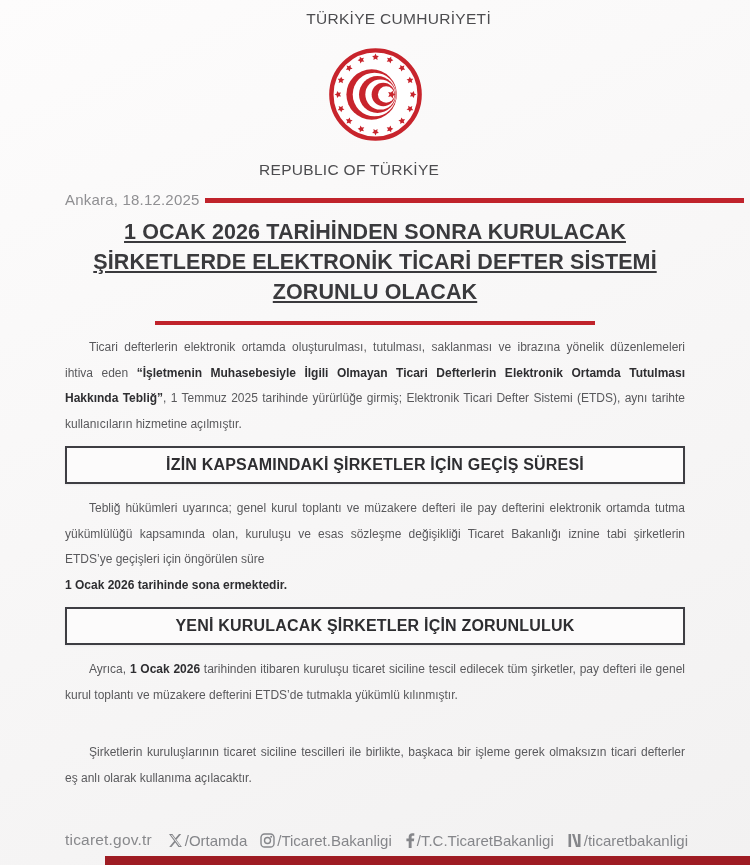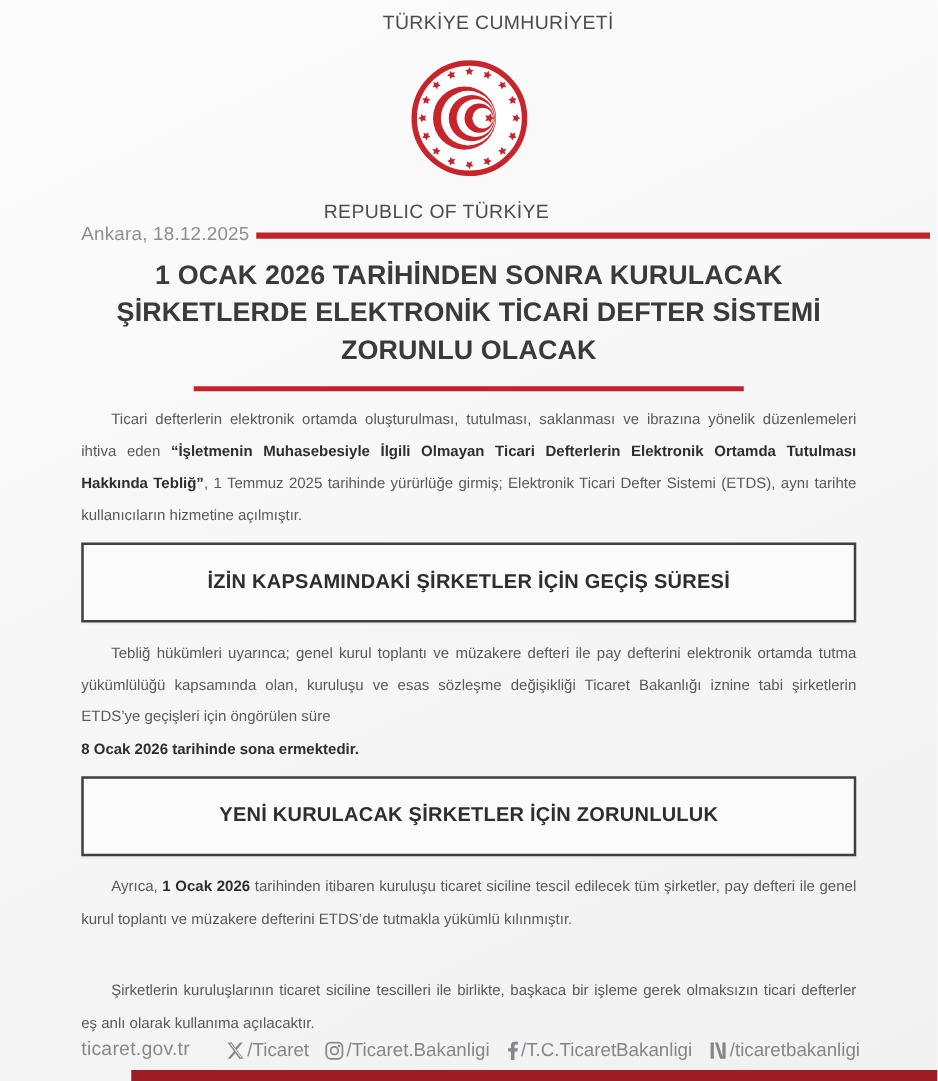--- a/index.html
+++ b/index.html
@@ -11,36 +11,36 @@
   }
   
   .hdr { display:flex; align-items:center; justify-content:center; padding-top:10px; gap:18px;flex-direction:column; }
   .hdr-block { width:232px; }
   .hdr-left { text-align:right; }
   .hdr-right { text-align:left; }
   .hdr-l1 { font-size:15.5px; color:#4c4c4f; letter-spacing:.3px; }
   .hdr-l2 { font-size:18.5px; font-weight:bold; color:#3f3f43; letter-spacing:-.2px; margin-top:2px; }
   .logo { width:97px; height:97px; flex:0 0 auto; }
   
-  .dateline { position:relative; height:18px; margin-top:0; padding-left:65px; }
+  .dateline { position:relative; height:18px; margin-top:12px; padding-left:65px; }
   .date-text { font-size:15px; color:#8f8f92; letter-spacing:.2px; }
   .redbar-top { position:absolute; left:205px; right:6px; top:7px; height:5px; background:#c0232b; }
   
   .title { margin-top:8px; text-align:center; font-weight:bold; font-size:21.5px;
-           line-height:30px; color:#3a3a3d; letter-spacing:.1px; }
+           line-height:30px; color:#3a3a3d; letter-spacing:.1px;text-decoration:underline; }
   .title-underline { width:440px; height:4px; background:#c0232b; margin:7px auto 0; }
   
   .bodywrap { padding:0 65px; margin-top:10px; }
   .bodywrap p { margin:0 0 9px; font-size:12px; line-height:25.5px; color:#59595c;
                 text-align:justify; text-indent:24px; }
   .bodywrap p b { color:#2e2e31; }
   .bodywrap p:last-child { margin-top:32px; }
   .box { margin:2px 0 12px; border:2px solid #3e3e43; background:#fcfbfb;
          text-align:center; font-weight:bold; font-size:16px; color:#2e2e31;
-         letter-spacing:.2px; padding:21px 8px; box-shadow:0 1px 2px rgba(0,0,0,.06); }
+         letter-spacing:.2px; padding:8px 8px; box-shadow:0 1px 2px rgba(0,0,0,.06); }
   
   .footer { position:absolute; left:65px; right:62px; bottom:16px;
             display:flex; align-items:center; justify-content:space-between; }
   .website { font-size:15.5px; color:#88898c; letter-spacing:.2px; }
   .social { display:flex; align-items:center; gap:13px; }
   .social-item { display:flex; align-items:center; gap:2px; font-size:15px; color:#85868a; }
   .social-item svg { display:block; }
   .redbar-bottom { position:absolute; left:105px; right:0; bottom:0; height:9px; background:#9e1c23; }
 </style>
 </head>
@@ -96,36 +96,36 @@
   <h1 class="title">
     <div>1 OCAK 2026 TARİHİNDEN SONRA KURULACAK</div>
     <div>ŞİRKETLERDE ELEKTRONİK TİCARİ DEFTER SİSTEMİ</div>
     <div>ZORUNLU OLACAK</div>
   </h1>
   <div class="title-underline"></div>
 
   <main class="bodywrap">
       <p><span>Ticari defterlerin elektronik ortamda oluşturulması, tutulması, saklanması ve ibrazına yönelik düzenlemeleri ihtiva eden </span><b>“İşletmenin Muhasebesiyle İlgili Olmayan Ticari Defterlerin Elektronik Ortamda Tutulması Hakkında Tebliğ”</b><span>, 1 Temmuz 2025 tarihinde yürürlüğe girmiş; Elektronik Ticari Defter Sistemi (ETDS), aynı tarihte kullanıcıların hizmetine açılmıştır.</span></p>
       <div class="box">İZİN KAPSAMINDAKİ ŞİRKETLER İÇİN GEÇİŞ SÜRESİ</div>
-      <p><span>Tebliğ hükümleri uyarınca; genel kurul toplantı ve müzakere defteri ile pay defterini elektronik ortamda tutma yükümlülüğü kapsamında olan, kuruluşu ve esas sözleşme değişikliği Ticaret Bakanlığı iznine tabi şirketlerin ETDS’ye geçişleri için öngörülen süre</span><br><b>8 Ocak 2026 tarihinde sona ermektedir.</b></p>
+      <p><span>Tebliğ hükümleri uyarınca; genel kurul toplantı ve müzakere defteri ile pay defterini elektronik ortamda tutma yükümlülüğü kapsamında olan, kuruluşu ve esas sözleşme değişikliği Ticaret Bakanlığı iznine tabi şirketlerin ETDS’ye geçişleri için öngörülen süre</span><br><b>1 Ocak 2026 tarihinde sona ermektedir.</b></p>
       <div class="box">YENİ KURULACAK ŞİRKETLER İÇİN ZORUNLULUK</div>
       <p><span>Ayrıca, </span><b>1 Ocak 2026</b><span> tarihinden itibaren kuruluşu ticaret siciline tescil edilecek tüm şirketler, pay defteri ile genel kurul toplantı ve müzakere defterini ETDS’de tutmakla yükümlü kılınmıştır.</span></p>
       <p><span>Şirketlerin kuruluşlarının ticaret siciline tescilleri ile birlikte, başkaca bir işleme gerek olmaksızın ticari defterler eş anlı olarak kullanıma açılacaktır.</span></p>
     </main>
 
   <footer class="footer">
     <span class="website">ticaret.gov.tr</span>
     <div class="social">
         <span class="social-item">
           <span>
             <svg width="15" height="15" viewBox="0 0 15 15">
               <path fill="#85868a" d="M1 1h3.4l3 4.2L11 1h2.2L8.4 6.7 13.9 14h-3.4L7.2 9.5 3.4 14H1.2l5-6.1L1 1zm2 1l8.4 11h1L4 2H3z"></path>
             </svg>
           </span>
-          <span>/Ticaret</span>
+          <span>/Ortamda</span>
         </span>
         <span class="social-item">
           <span>
             <svg width="15" height="15" viewBox="0 0 15 15">
               <rect x="1" y="1" width="13" height="13" rx="3.6" fill="none" stroke="#85868a" stroke-width="1.4"></rect>
               <circle cx="7.5" cy="7.5" r="3" fill="none" stroke="#85868a" stroke-width="1.4"></circle>
               <circle cx="11.2" cy="3.8" r="1" fill="#85868a"></circle>
             </svg>
           </span>
           <span>/Ticaret.Bakanligi</span>

